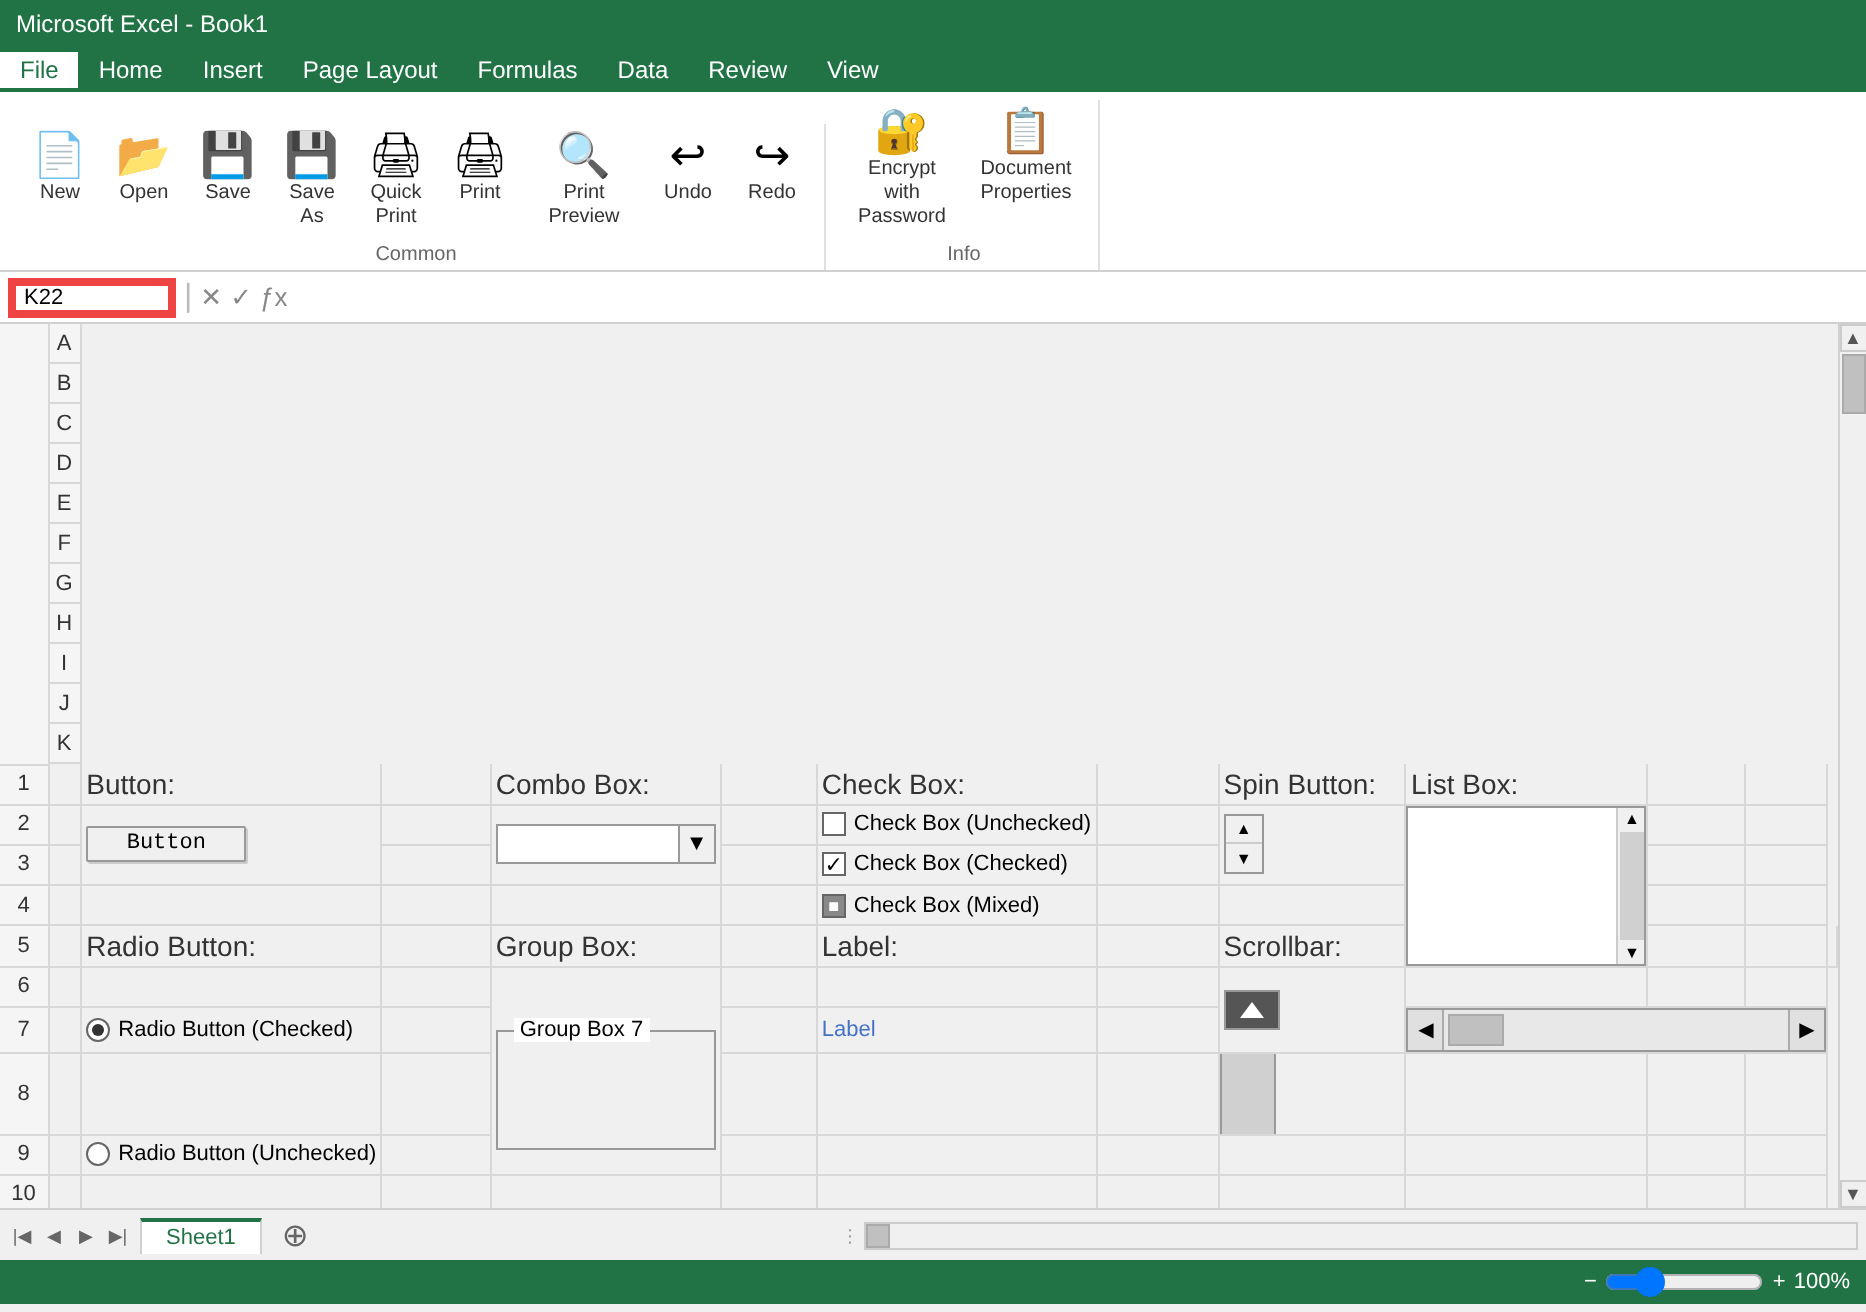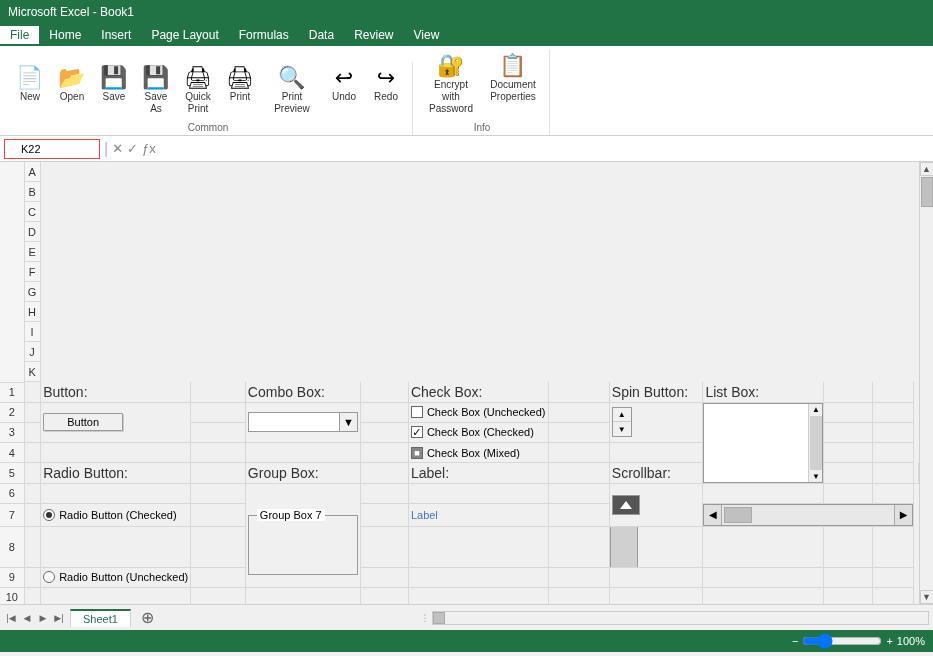--- a/index.html
+++ b/index.html
@@ -19,21 +19,21 @@
     .ribbon-group { display: flex; flex-direction: column; align-items: center; border-right: 1px solid #e0e0e0; padding: 2px 6px 0 6px; }
     .ribbon-group-items { display: flex; align-items: flex-start; gap: 2px; }
     .ribbon-group-label { font-size: 10px; color: #666; margin-top: 4px; padding-bottom: 2px; }
     .ribbon-btn { display: flex; flex-direction: column; align-items: center; justify-content: flex-start; width: 40px; padding: 2px 2px; cursor: pointer; border: 1px solid transparent; border-radius: 2px; min-height: 52px; }
     .ribbon-btn .btn-icon { font-size: 22px; line-height: 1; margin-bottom: 2px; }
     .ribbon-btn .btn-label { font-size: 10px; text-align: center; line-height: 1.2; color: #333; }
     .ribbon-btn-wide { width: 60px; }
 
     
     .formula-bar { background: white; border-bottom: 1px solid #d0d0d0; display: flex; align-items: center; height: 26px; padding: 0 4px; gap: 4px; }
-    .name-box { width: 96px; border: 1px solid #ef4444; height: 20px; padding: 0 16px; font-size: 11px; }
+    .name-box { width: 84px; border: 4px solid #ef4444; height: 20px; padding: 0 4px; font-size: 11px; }
     .formula-bar-icons { display: flex; gap: 4px; align-items: center; color: #666; }
     .formula-bar-icons span { cursor: pointer; font-size: 13px; }
     .formula-input { flex: 1; border: none; outline: none; font-size: 11px; padding: 0 4px; }
     .col-header { border-right: 1px solid #d0d0d0; display: flex; align-items: center; justify-content: center; font-size: 11px; color: #333; background: #f5f5f5; flex-shrink: 0; }
     .grid-table { border-collapse: collapse; table-layout: fixed; }
     .grid-table td, .grid-table th { border-right: 1px solid #d8d8d8; border-bottom: 1px solid #d8d8d8; padding: 0 2px; overflow: hidden; white-space: nowrap; }
     .grid-table th { background: #f5f5f5; text-align: center; font-weight: normal; font-size: 11px; color: #333; height: 20px; position: sticky; top: 0; z-index: 5; }
     .grid-table td { height: 20px; font-size: 11px; vertical-align: middle; }
     .row-num { background: #f5f5f5; text-align: center; font-size: 11px; color: #333; min-width: 24px; width: 24px; position: sticky; left: 0; z-index: 3; border-right: 1px solid #d0d0d0; }
     .corner-header { background: #f5f5f5; min-width: 24px; width: 24px; border-right: 1px solid #d0d0d0; border-bottom: 1px solid #d0d0d0; position: sticky; top: 0; left: 0; z-index: 10; }
@@ -217,21 +217,21 @@
             <td></td>
             <td><span class="cell-label">Spin Button:</span></td>
             <td><span class="cell-label">List Box:</span></td>
             <td></td>
             <td></td>
           </tr>
 
           <tr>
             <td class="row-num">2</td>
             <td></td>
-            <td rowspan="2" style="vertical-align:middle;">
+            <td rowspan="2" style="vertical-align:middle;font-family:Liberation Mono, monospace;">
               <div class="widget-button">Button</div>
             </td>
             <td></td>
             <td rowspan="2" style="vertical-align:middle;">
               <div class="widget-combo">
                 <span style="flex:1;padding:0 4px;"></span>
                 <span class="combo-arrow">▼</span>
               </div>
             </td>
             <td></td>

